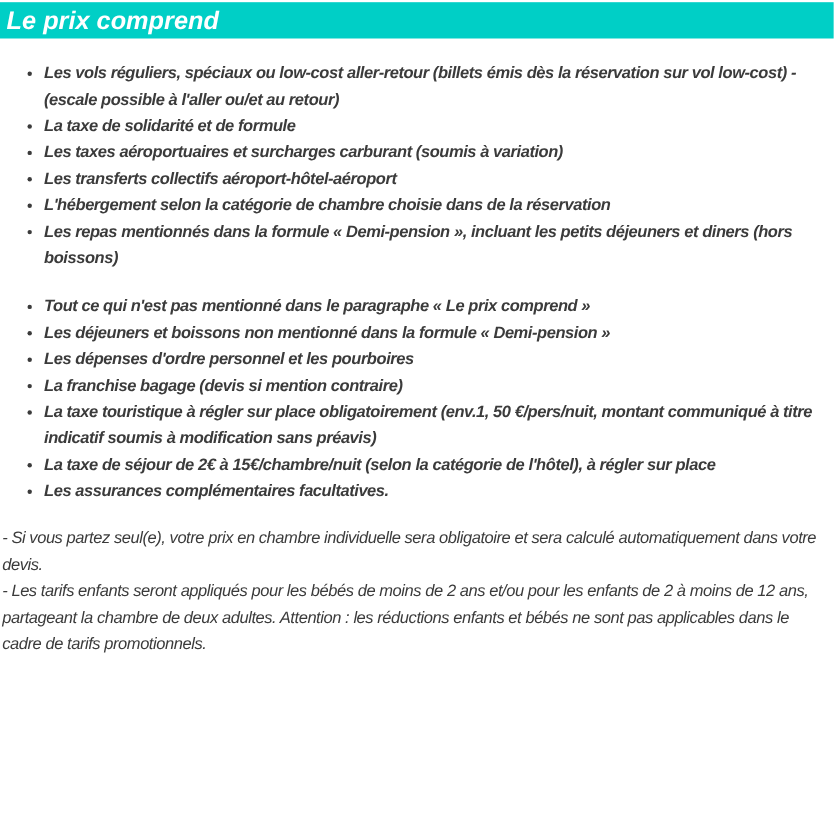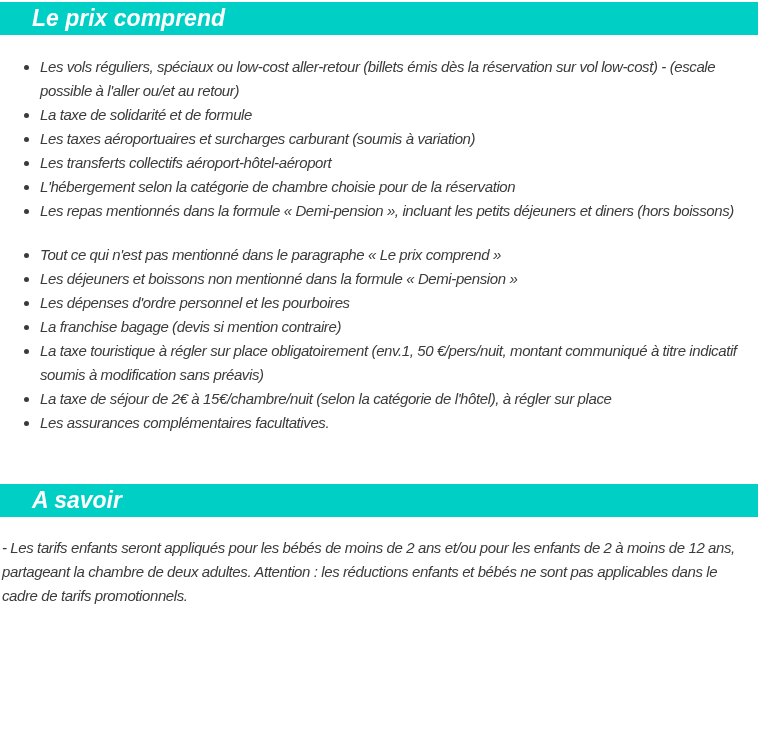--- a/index.html
+++ b/index.html
@@ -16,32 +16,33 @@
     color: #3b3b3b;
   }
   .section-header {
     background: #00cfc6;
     height: 33px;
     line-height: 33px;
     color: #ffffff;
     font-size: 23px;
     font-weight: 700;
     font-style: italic;
-    padding-left: 32px;
+    padding-left: 6px;
     box-sizing: border-box;
     white-space: nowrap;
     overflow: hidden;
   }
   #section-1 .section-header { margin-top: 2px; }
   #section-2 .section-header { margin-top: 50px; }
   #section-3 .section-header { margin-top: 49px; }
   ul.bullet-list {
     margin: 20px 0 0 0;
     padding: 0 10px 0 40px;
     list-style: disc outside;
+    font-weight: bold;
   }
   ul.bullet-list li {
     font-size: 15px;
     letter-spacing: -0.4px;
     line-height: 24px;
     color: #3b3b3b;
   }
   .notes {
     margin-top: 19px;
     padding: 0 4px 0 2px;
@@ -59,37 +60,35 @@
 
 <div id="section-1" class="section">
   <div class="section-header">
     <span>Le prix comprend</span>
   </div>
   <ul class="bullet-list">
     <li>Les vols réguliers,  spéciaux ou low-cost aller-retour (billets émis dès la réservation sur vol low-cost) - (escale possible à l'aller ou/et au retour)</li>
     <li>La taxe de solidarité et de formule</li>
     <li>Les taxes aéroportuaires et surcharges carburant (soumis à variation)</li>
     <li>Les transferts collectifs aéroport-hôtel-aéroport</li>
-    <li>L'hébergement selon la catégorie de chambre choisie pour de la réservation</li>
+    <li>L'hébergement selon la catégorie de chambre choisie dans de la réservation</li>
     <li>Les repas mentionnés dans la formule « Demi-pension », incluant les petits déjeuners et diners (hors boissons)</li>
   </ul>
 </div>
 
 <div id="section-2" class="section">
   <ul class="bullet-list">
     <li>Tout ce qui n'est pas mentionné dans le paragraphe « Le prix comprend »</li>
     <li>Les déjeuners et boissons non mentionné dans la formule « Demi-pension »</li>
     <li>Les dépenses d'ordre personnel et les pourboires</li>
     <li>La franchise bagage (devis si mention contraire)</li>
     <li>La taxe touristique à régler sur place obligatoirement (env.1, 50 €/pers/nuit, montant communiqué à titre indicatif soumis à modification sans préavis)</li>
     <li>La taxe de séjour de 2€ à 15€/chambre/nuit (selon la catégorie de l'hôtel), à régler sur place</li>
     <li>Les assurances complémentaires facultatives.</li>
   </ul>
 </div>
 
 <div id="section-3" class="section">
-  <div class="section-header">
-    <span>A savoir</span>
-  </div>
   <div class="notes">
+    <p>- Si vous partez seul(e), votre prix en chambre individuelle sera obligatoire et sera calculé automatiquement dans votre devis.</p>
     <p>- Les tarifs enfants seront appliqués pour les bébés de moins de 2 ans et/ou pour les enfants de 2 à moins de 12 ans, partageant la chambre de deux adultes. Attention : les réductions enfants et bébés ne sont pas applicables dans le cadre de tarifs promotionnels.</p>
   </div>
 </div>
 
 </body></html>

